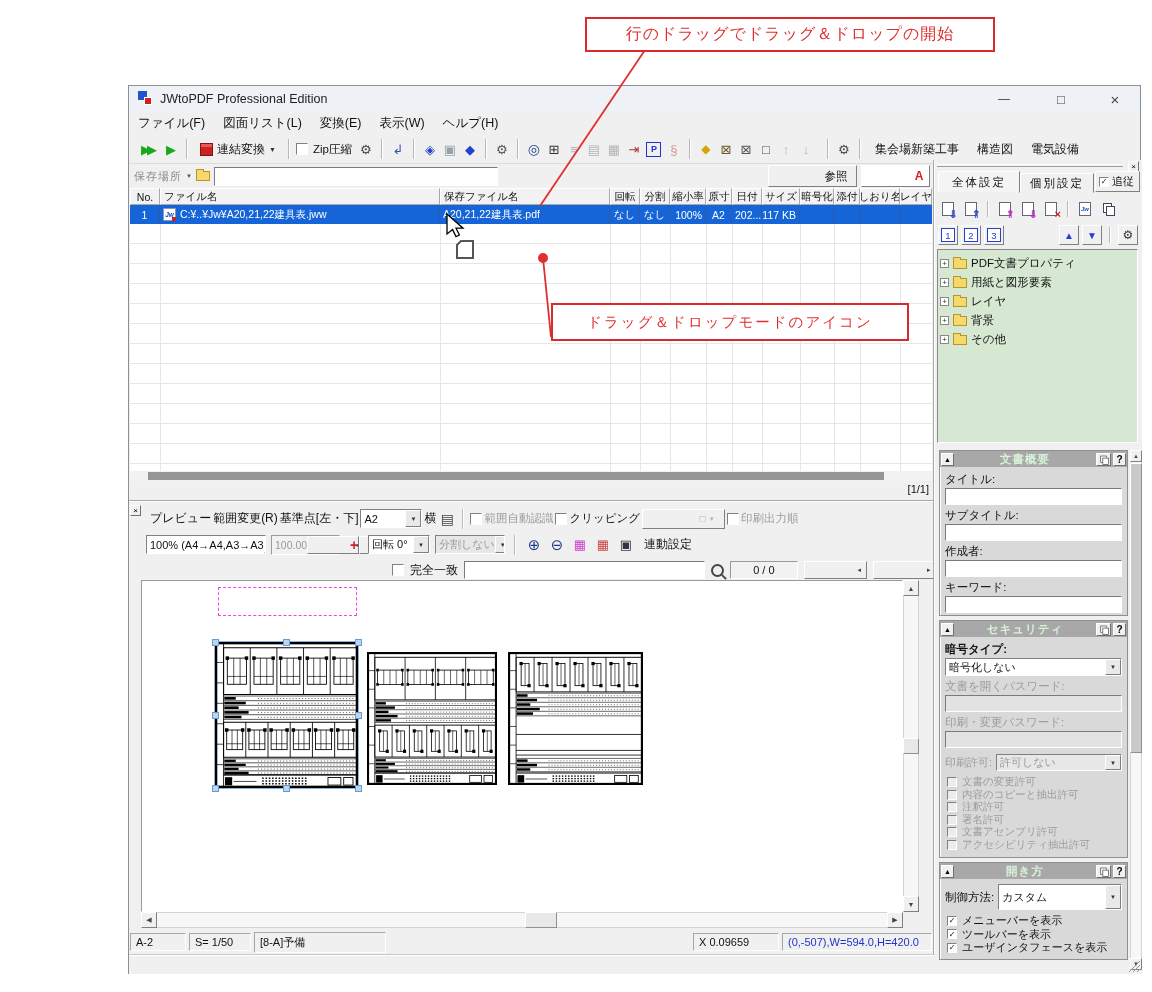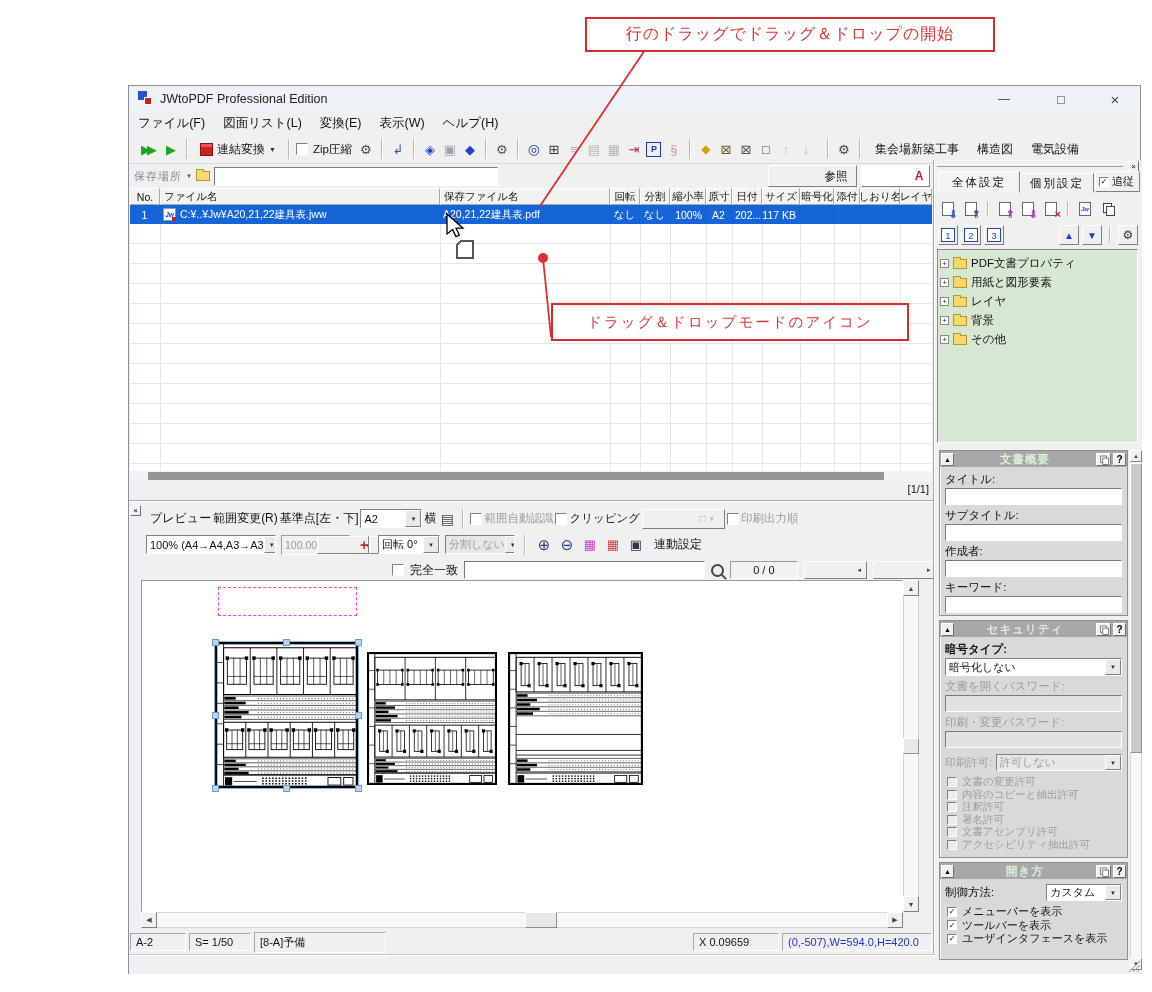--- a/index.html
+++ b/index.html
@@ -350,21 +350,21 @@
       <span style="font-size:11.5px;">クリッピング</span>
       <div class="raised fx" style="width:34px;height:18px;justify-content:center;gap:3px;color:#b0b0b0;">
           <span style="font-size:10px;">□</span>
           <span style="font-size:6px;">▼</span>
         </div>
       <span class="cb"></span>
       <span class="glabel" style="font-size:11.5px;">印刷出力順</span>
     </div>
 
     <div class="abs fx" style="left:13px;top:446px;width:795px;height:25px;gap:5px;padding-left:4px;">
-      <div class="combo" style="width:130px;height:19px;">
+      <div class="combo" style="width:120px;height:19px;">
           <span>100% (A4→A4,A3→A3</span>
           <span class="dd">
             <i style="font-style:normal;">▼</i>
           </span>
         </div>
       <div class="sunkeng fx" style="width:64px;height:18px;color:#9a9a9a;font-size:10.5px;padding-left:3px;">
         <span>100.00</span>
         <span class="raised fx" style="margin-left:auto;width:11px;height:16px;justify-content:center;font-size:6px;color:#444;">
             <i style="font-style:normal;">◂</i>
           </span>
@@ -1143,21 +1143,21 @@
           <div class="mini-btn" style="width:15px;">
               <span class="icon-copy" style="transform:scale(.7);"></span>
             </div>
           <div class="mini-btn" style="font-size:10px;font-weight:bold;">
               <span>?</span>
             </div>
         </div>
         <div class="sec-body">
           <div class="fx" style="gap:4px;margin:3px 0 4px;">
             <span style="font-size:11.5px;white-space:nowrap;">制御方法:</span>
-            <div class="combo" style="flex:1;height:17px;margin-left:48px;">
+            <div class="combo" style="flex:1;height:26px;">
                 <span>カスタム</span>
                 <span class="dd">
                   <i style="font-style:normal;">▼</i>
                 </span>
               </div>
           </div>
           <div class="optrow">
               <span class="cb sm">
                 <i style="font-style:normal;">✓</i>
               </span>

